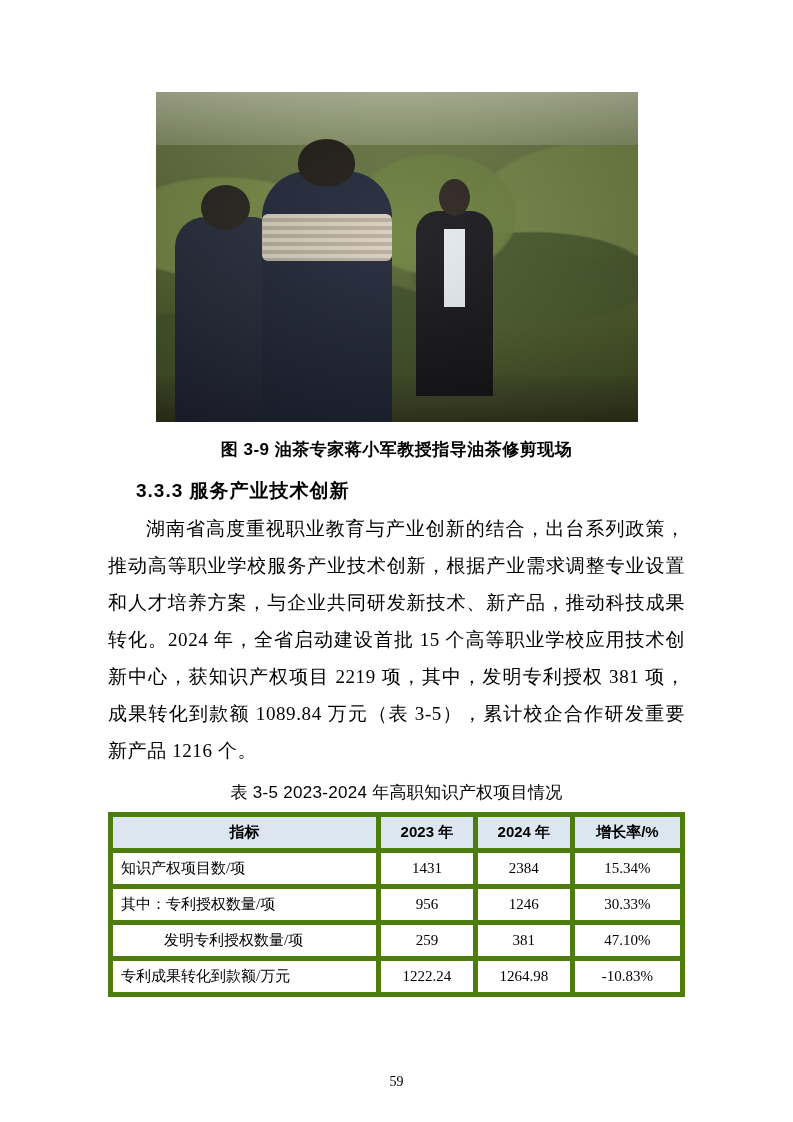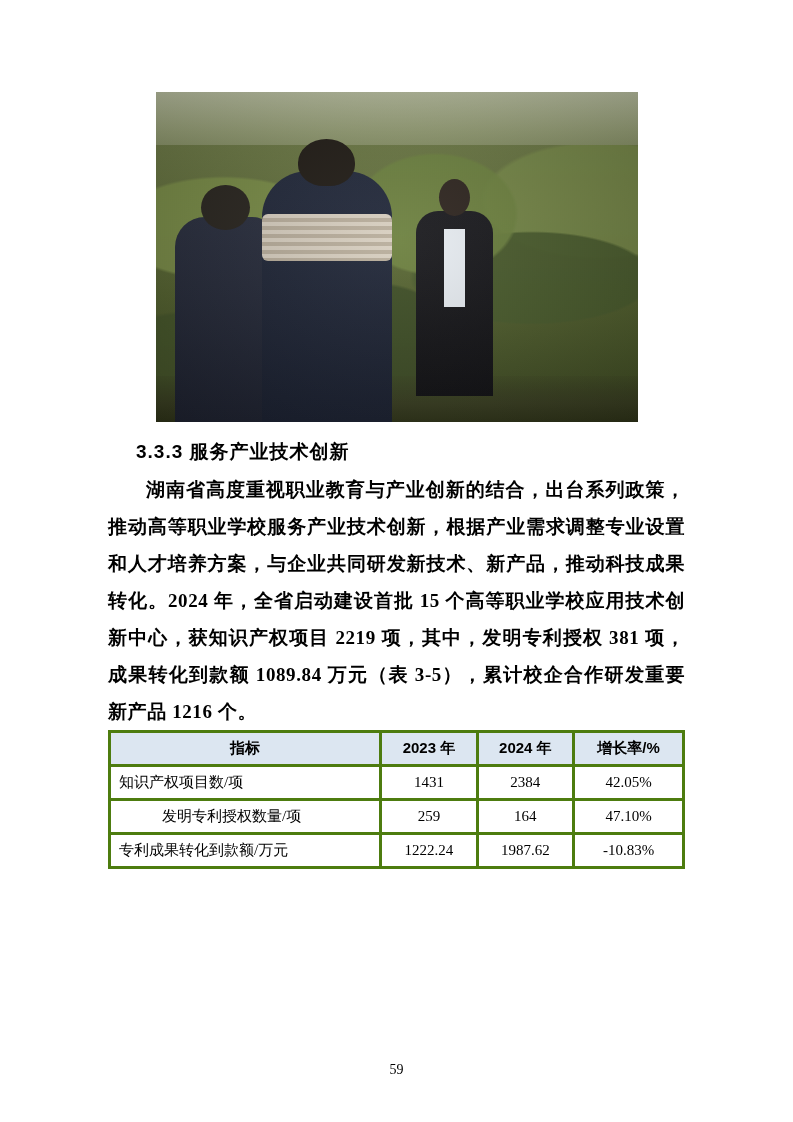--- a/index.html
+++ b/index.html
@@ -103,40 +103,39 @@
     padding-left: 28px;
     letter-spacing: 1px;
   }
   p.body-text {
     font-size: 19px;
     line-height: 37px;
     margin: 0;
     text-align: justify;
     text-indent: 38px;
     letter-spacing: 0.6px;
-    font-weight: bold;
   }
 
   
   .table-caption {
     text-align: center;
     font-family: "Liberation Sans", "DejaVu Sans", sans-serif;
     font-size: 17px;
     margin: 12px 0 8px 0;
     letter-spacing: 0.3px;
   }
   table.data-table {
     width: 100%;
     border-collapse: collapse;
     font-size: 15px;
     font-family: "Liberation Serif", "DejaVu Serif", serif;
   }
   table.data-table th,
   table.data-table td {
-    border: 3px solid #4d7c0f;
+    border: 5px solid #4d7c0f;
     height: 31px;
     padding: 0 8px;
   }
   table.data-table thead th {
     background: #dce6f1;
     font-weight: bold;
     text-align: center;
     font-family: "Liberation Sans", "DejaVu Sans", sans-serif;
     font-size: 15px;
   }
@@ -154,21 +153,21 @@
   .table-source {
     text-align: right;
     font-size: 13px;
     margin-top: 8px;
     font-family: "Liberation Serif", "DejaVu Serif", serif;
   }
 
   .page-number {
     position: absolute;
     left: 0; right: 0;
-    bottom: 44px;
+    bottom: 32px;
     text-align: center;
     font-size: 14px;
     font-family: "Liberation Serif", "DejaVu Serif", serif;
   }
 </style>
 </head>
 <body>
 
 <div class="page">
 
@@ -185,52 +184,60 @@
           <div class="stripe"></div>
         </div>
       <div class="person p3">
           <div class="head"></div>
           <div class="shirt"></div>
         </div>
       <div class="shade"></div>
     </div>
   </div>
 
+  <div class="figure-caption">图 3-9  油茶专家蒋小军教授指导油茶修剪现场</div>
 
   <h3 class="section-heading">3.3.3  服务产业技术创新</h3>
 
   <p class="body-text">湖南省高度重视职业教育与产业创新的结合，出台系列政策，推动高等职业学校服务产业技术创新，根据产业需求调整专业设置和人才培养方案，与企业共同研发新技术、新产品，推动科技成果转化。2024 年，全省启动建设首批 15 个高等职业学校应用技术创新中心，获知识产权项目 2219 项，其中，发明专利授权 381 项，成果转化到款额 1089.84 万元（表 3-5），累计校企合作研发重要新产品 1216 个。</p>
 
+  <div class="table-caption">表 3-5 2023-2024 年高职知识产权项目情况</div>
 
   <table class="data-table">
     <thead>
       <tr>
         <th>指标</th>
         <th>2023 年</th>
         <th>2024 年</th>
         <th>增长率/%</th>
       </tr>
     </thead>
     <tbody>
       <tr>
         <td class="label">知识产权项目数/项</td>
         <td class="num">1431</td>
         <td class="num">2384</td>
-        <td class="num">42.05%</td>
+        <td class="num">15.34%</td>
+      </tr>
+      <tr>
+        <td class="label">其中：专利授权数量/项</td>
+        <td class="num">956</td>
+        <td class="num">1246</td>
+        <td class="num">30.33%</td>
       </tr>
       <tr>
         <td class="label indent">发明专利授权数量/项</td>
         <td class="num">259</td>
-        <td class="num">164</td>
+        <td class="num">381</td>
         <td class="num">47.10%</td>
       </tr>
       <tr>
         <td class="label">专利成果转化到款额/万元</td>
         <td class="num">1222.24</td>
-        <td class="num">1987.62</td>
+        <td class="num">1264.98</td>
         <td class="num">-10.83%</td>
       </tr>
     </tbody>
   </table>
 
 
   <div class="page-number">59</div>
 </div>
 
 </body></html>

